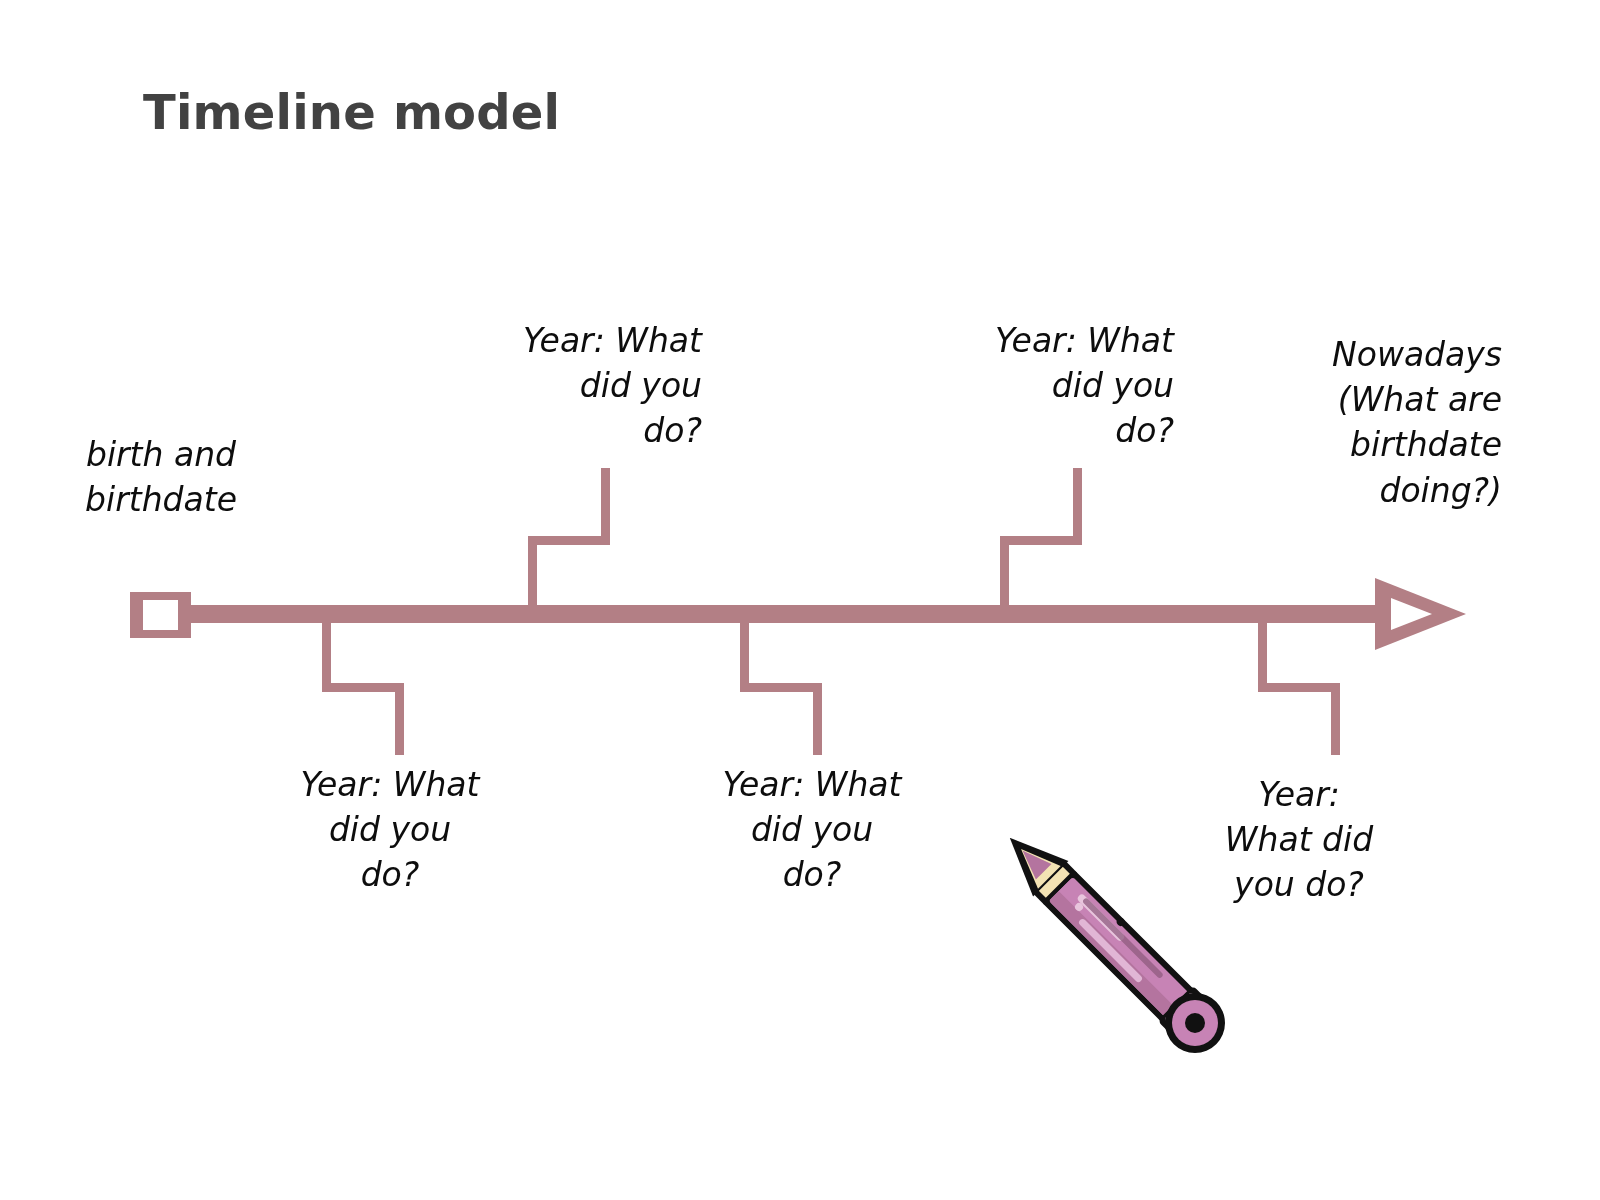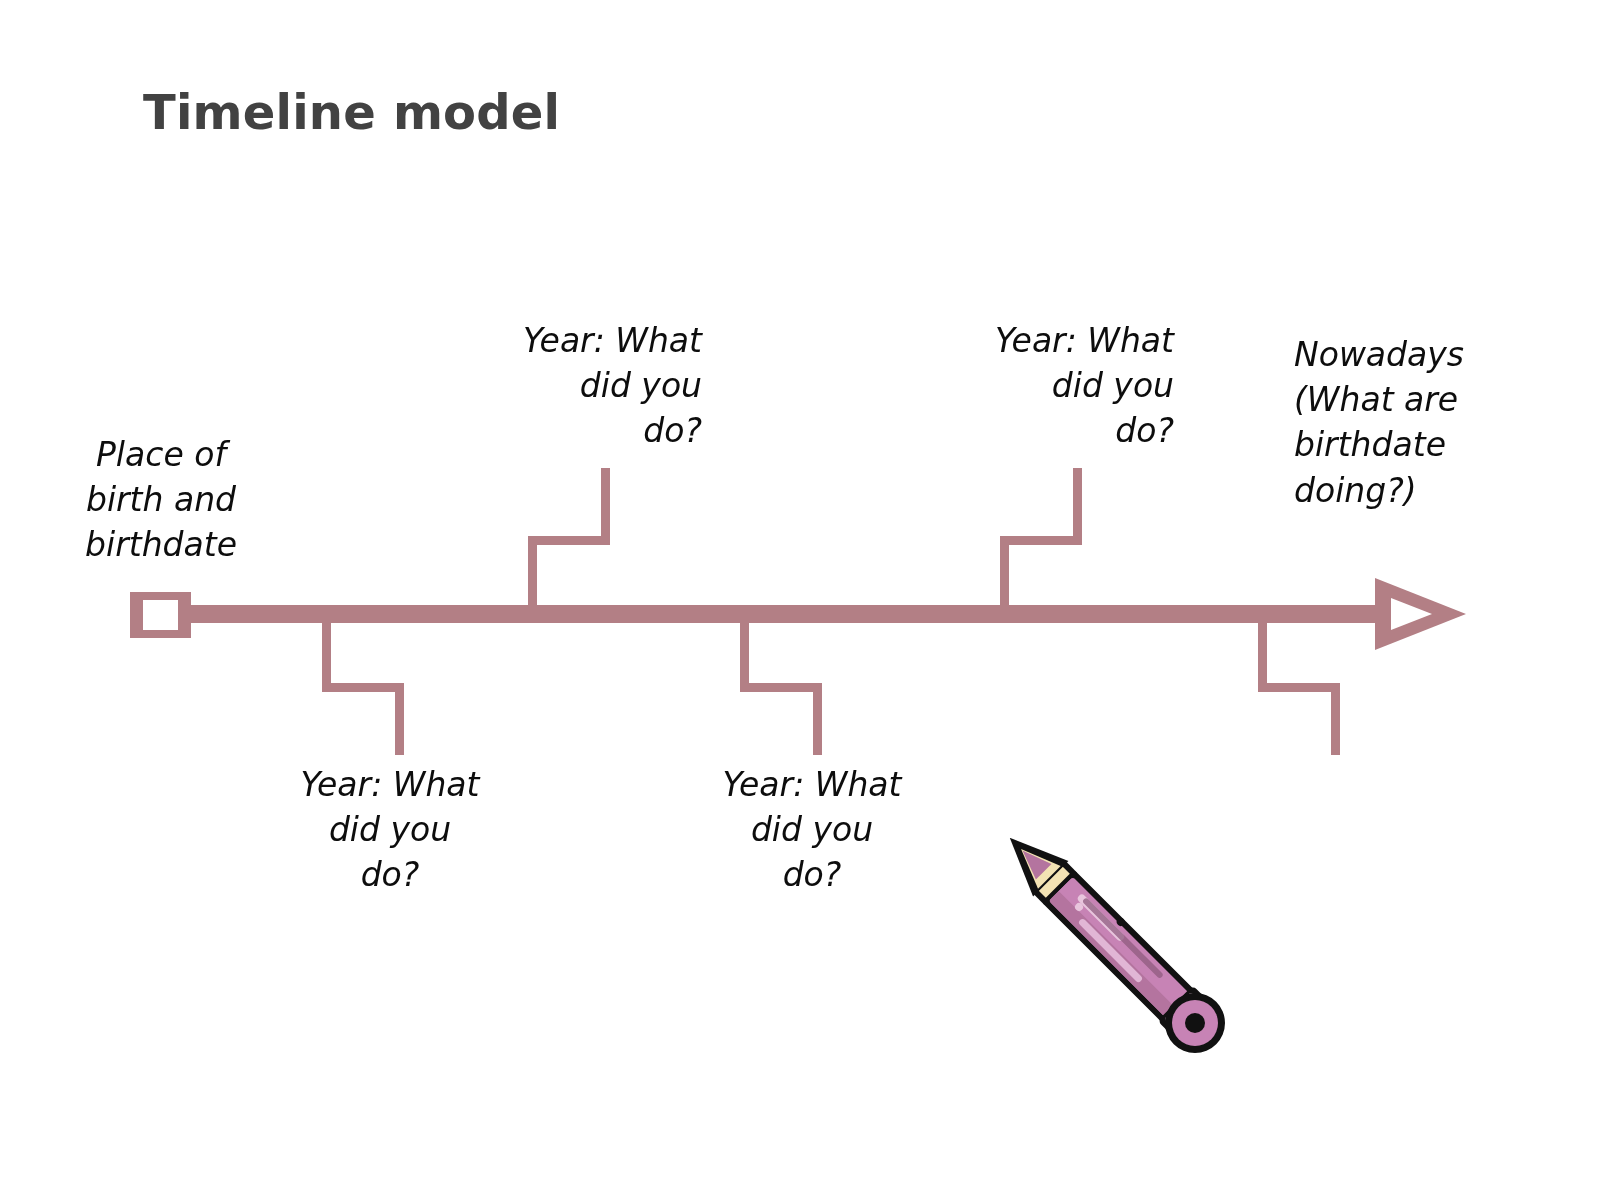--- a/index.html
+++ b/index.html
@@ -52,21 +52,21 @@
   
   #label-start {
     left: 52px;
     top: 432px;
     width: 218px;
     text-align: center;
   }
   
   #label-up-1 { left: 452px;  top: 318px; width: 250px; text-align: right; }
   #label-up-2 { left: 930px;  top: 318px; width: 244px; text-align: right; }
-  #label-up-3 { left: 1294px; top: 332px; width: 208px; text-align: left; }
+  #label-up-3 { left: 1294px; top: 332px; width: 208px; text-align: right; }
   
   #label-dn-1 { left: 282px;  top: 762px; width: 216px; text-align: center; }
   #label-dn-2 { left: 706px;  top: 762px; width: 212px; text-align: center; }
   #label-dn-3 { left: 1210px; top: 772px; width: 178px; text-align: center; }
 
   
   #pencil-illustration {
     position: absolute;
     left: 1000px;
     top: 838px;
@@ -122,21 +122,20 @@
     </g>
 
     <g>
       <rect x="1258" y="620" width="9" height="72" fill="#b37f85"></rect>
       <rect x="1258" y="683" width="82" height="9" fill="#b37f85"></rect>
       <rect x="1331" y="683" width="9" height="72" fill="#b37f85"></rect>
     </g>
   </svg>
 
   <div class="tl-label" id="label-start">
-    <span class="ln">Place of</span>
     <span class="ln">birth and</span>
     <span class="ln">birthdate</span>
   </div>
 
   <div class="tl-label" id="label-up-1">
     <span class="ln">Year: What</span>
     <span class="ln">did you</span>
     <span class="ln">do?</span>
   </div>
 
@@ -158,20 +157,25 @@
     <span class="ln">did you</span>
     <span class="ln">do?</span>
   </div>
 
   <div class="tl-label" id="label-dn-2">
     <span class="ln">Year: What</span>
     <span class="ln">did you</span>
     <span class="ln">do?</span>
   </div>
 
+  <div class="tl-label" id="label-dn-3">
+    <span class="ln">Year:</span>
+    <span class="ln">What did</span>
+    <span class="ln">you do?</span>
+  </div>
 
   <svg id="pencil-illustration" viewBox="0 0 250 230" xmlns="http://www.w3.org/2000/svg">
     <g transform="rotate(45 125 115)">
 
       <rect x="28" y="92" width="176" height="46" rx="6" fill="#111111"></rect>
 
       <rect x="34" y="98" width="166" height="34" rx="4" fill="#c783b5"></rect>
 
       <rect x="34" y="118" width="166" height="14" rx="3" fill="#b4749f"></rect>
 

